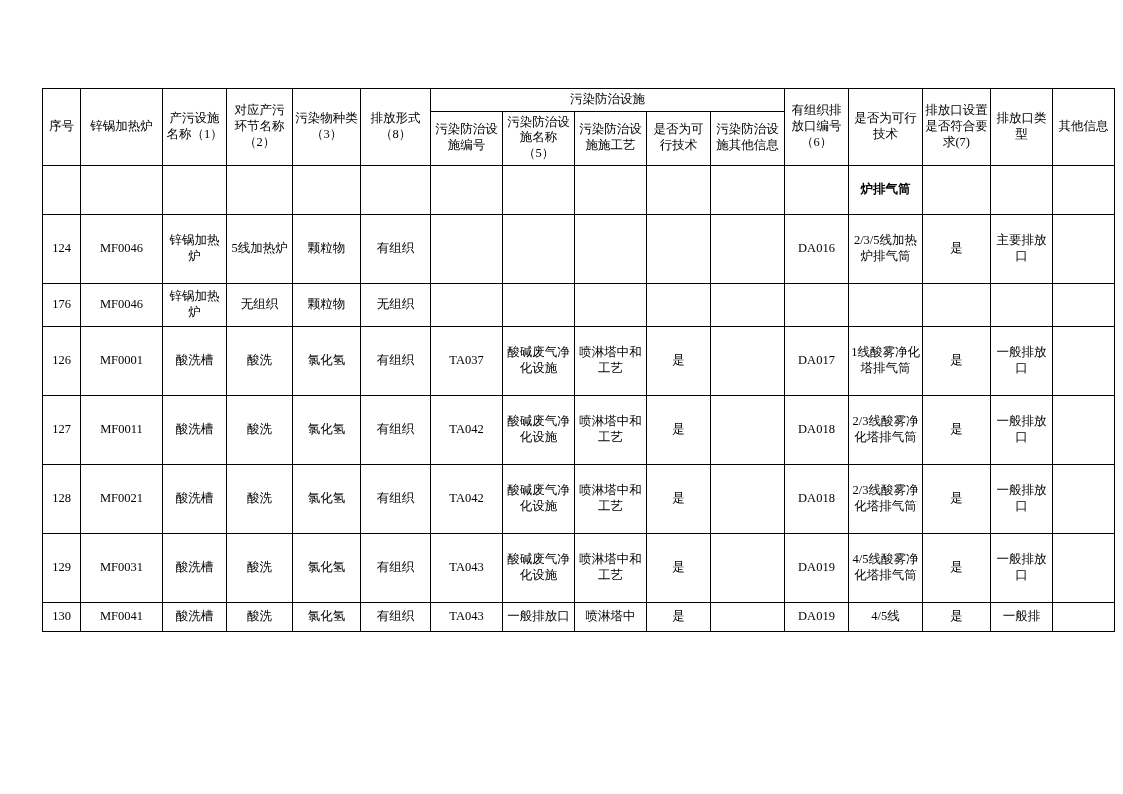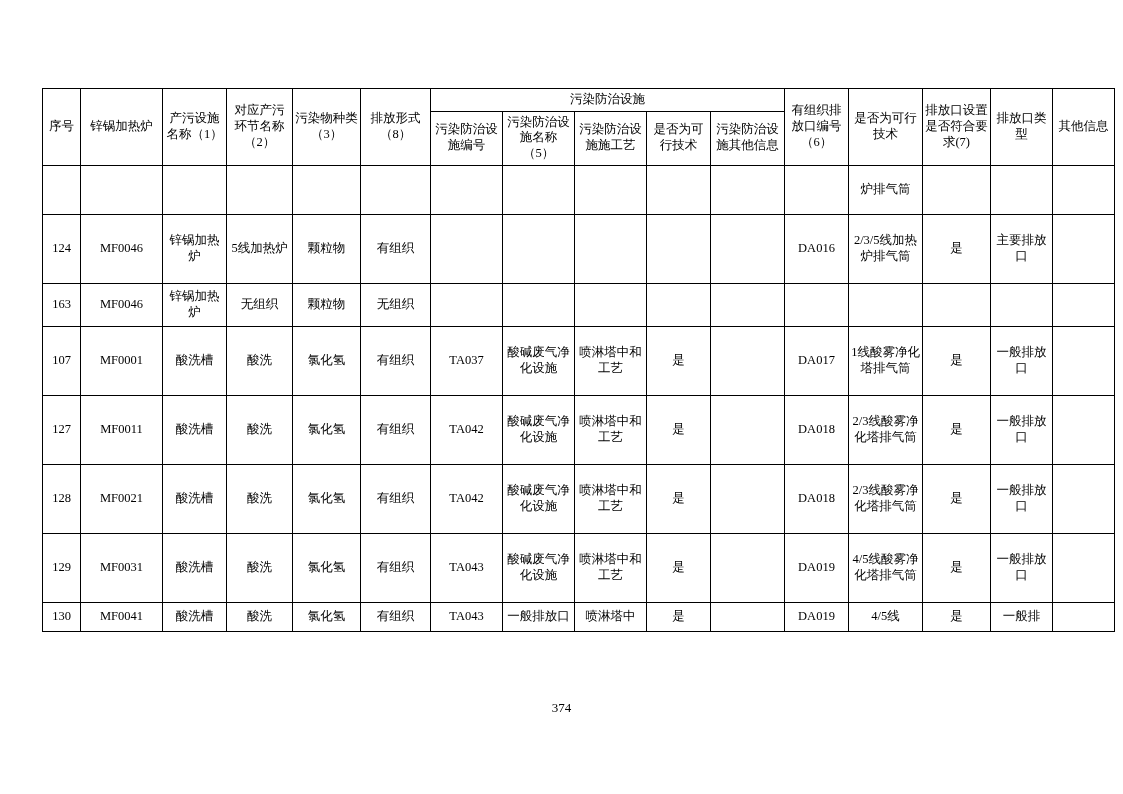--- a/index.html
+++ b/index.html
@@ -60,21 +60,21 @@
   col.c9  { width: 64px; }
   col.c10 { width: 74px; }
   col.c11 { width: 64px; }
   col.c12 { width: 74px; }
   col.c13 { width: 68px; }
   col.c14 { width: 62px; }
   col.c15 { width: 62px; }
 
   .row-tall td { height: 64px; }
   .row-short td { height: 38px; }
-  .row-first td { height: 44px; }
+  .row-first td { height: 44px; font-weight: bold; }
   .row-last td { height: 24px; }
 
   .page-number {
     position: absolute;
     top: 700px;
     left: 0;
     width: 1123px;
     text-align: center;
     font-size: 13px;
     font-family: "Liberation Serif", "DejaVu Serif", serif;
@@ -158,39 +158,39 @@
           <td></td>
           <td></td>
           <td></td>
           <td>DA016</td>
           <td>2/3/5线加热炉排气筒</td>
           <td>是</td>
           <td>主要排放口</td>
           <td></td>
         </tr>
         <tr class="row-short">
-          <td>163</td>
+          <td>176</td>
           <td>MF0046</td>
           <td>锌锅加热炉</td>
           <td>无组织</td>
           <td>颗粒物</td>
           <td>无组织</td>
           <td></td>
           <td></td>
           <td></td>
           <td></td>
           <td></td>
           <td></td>
           <td></td>
           <td></td>
           <td></td>
           <td></td>
         </tr>
         <tr class="row-tall">
-          <td>107</td>
+          <td>126</td>
           <td>MF0001</td>
           <td>酸洗槽</td>
           <td>酸洗</td>
           <td>氯化氢</td>
           <td>有组织</td>
           <td>TA037</td>
           <td>酸碱废气净化设施</td>
           <td>喷淋塔中和工艺</td>
           <td>是</td>
           <td></td>
@@ -269,14 +269,13 @@
           <td>DA019</td>
           <td>4/5线</td>
           <td>是</td>
           <td>一般排</td>
           <td></td>
         </tr>
       </tbody>
     </table>
   </div>
 
-  <div class="page-number">374</div>
 </div>
 
 </body></html>

